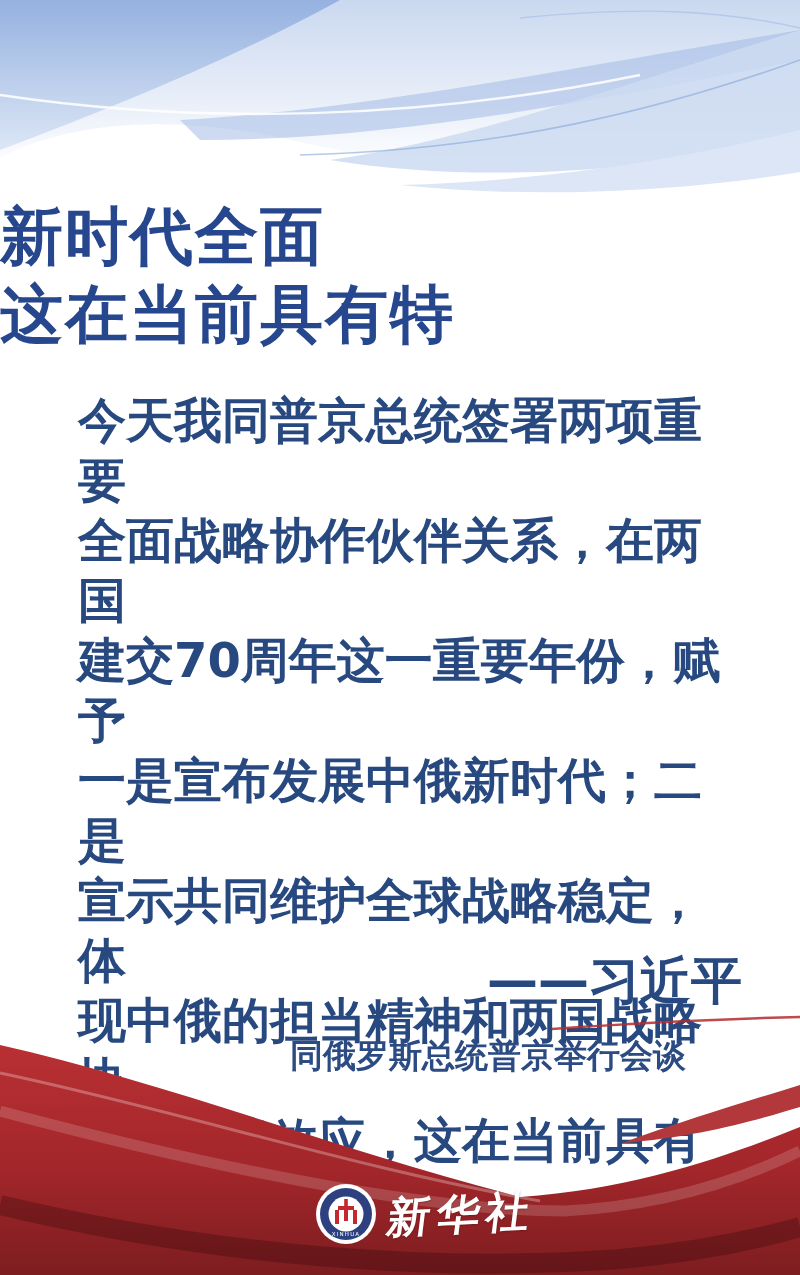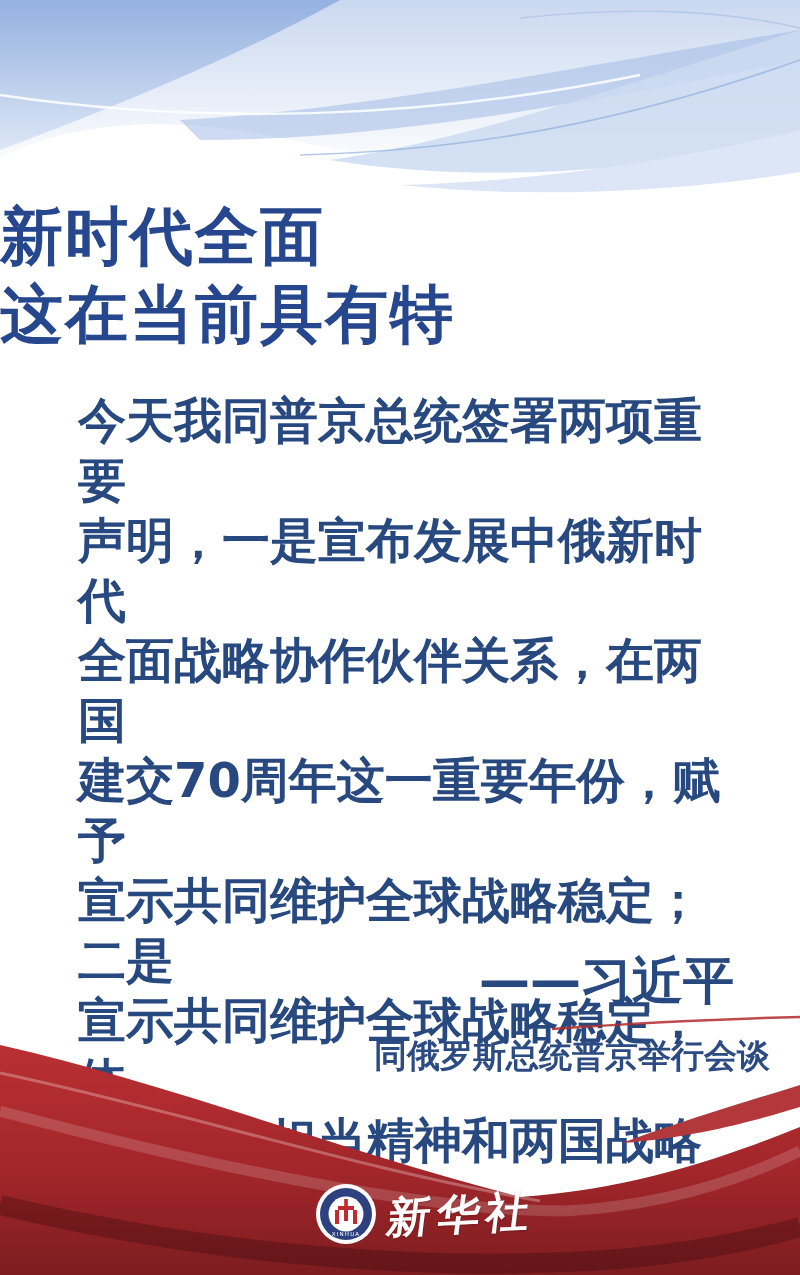--- a/index.html
+++ b/index.html
@@ -14,27 +14,27 @@
     position:absolute;left:0;top:198px;width:800px;
     text-align:left;color:#26478E;font-weight:900;
     font-size:63px;line-height:78px;letter-spacing:2px;
   }
   .body-block{
     position:absolute;left:78px;top:390px;width:652px;
     color:#27497F;font-weight:900;
     font-size:48px;line-height:60px;
   }
   .attribution{
-    position:absolute;left:0;top:952px;width:734px;
+    position:absolute;left:8px;top:952px;width:734px;
     text-align:right;color:#27497F;font-weight:900;
     font-size:51px;line-height:58px;
   }
   .event-block{
     position:absolute;right:30px;top:1038px;width:480px;
-    text-align:right;color:#2B4B82;font-weight:900;
+    text-align:left;color:#2B4B82;font-weight:900;
     font-size:33px;line-height:36px;
   }
   .agency-wordmark{
     position:absolute;left:388px;top:1188px;
     color:#ffffff;font-weight:700;font-size:43px;line-height:52px;
     letter-spacing:6px;transform:skewX(-10deg) rotate(-3deg);
     text-shadow:0 1px 2px rgba(80,8,10,0.35);
   }
 </style>
 </head>
@@ -61,24 +61,23 @@
   <path d="M520,18 C640,6 720,10 800,28" fill="none" stroke="#a9c0e6" stroke-width="1.4" opacity="0.7"></path>
 </svg>
 
 <div class="title-block">
   <div>新时代全面</div>
   <div>这在当前具有特</div>
 </div>
 
 <div class="body-block">
   <div>今天我同普京总统签署两项重要</div>
-  <div>声明，一是宣布发展中俄新时代</div>
   <div>全面战略协作伙伴关系，在两国</div>
   <div>建交70周年这一重要年份，赋予</div>
-  <div>宣示共同维护全球战略稳定；二是</div>
+  <div>一是宣布发展中俄新时代；二是</div>
   <div>宣示共同维护全球战略稳定，体</div>
   <div>现中俄的担当精神和两国战略协</div>
   <div>作的积极效应，这在当前具有特</div>
 
 </div>
 
 <div class="attribution">——习近平</div>
 
 <div class="event-block">
   <div>同俄罗斯总统普京举行会谈</div>

